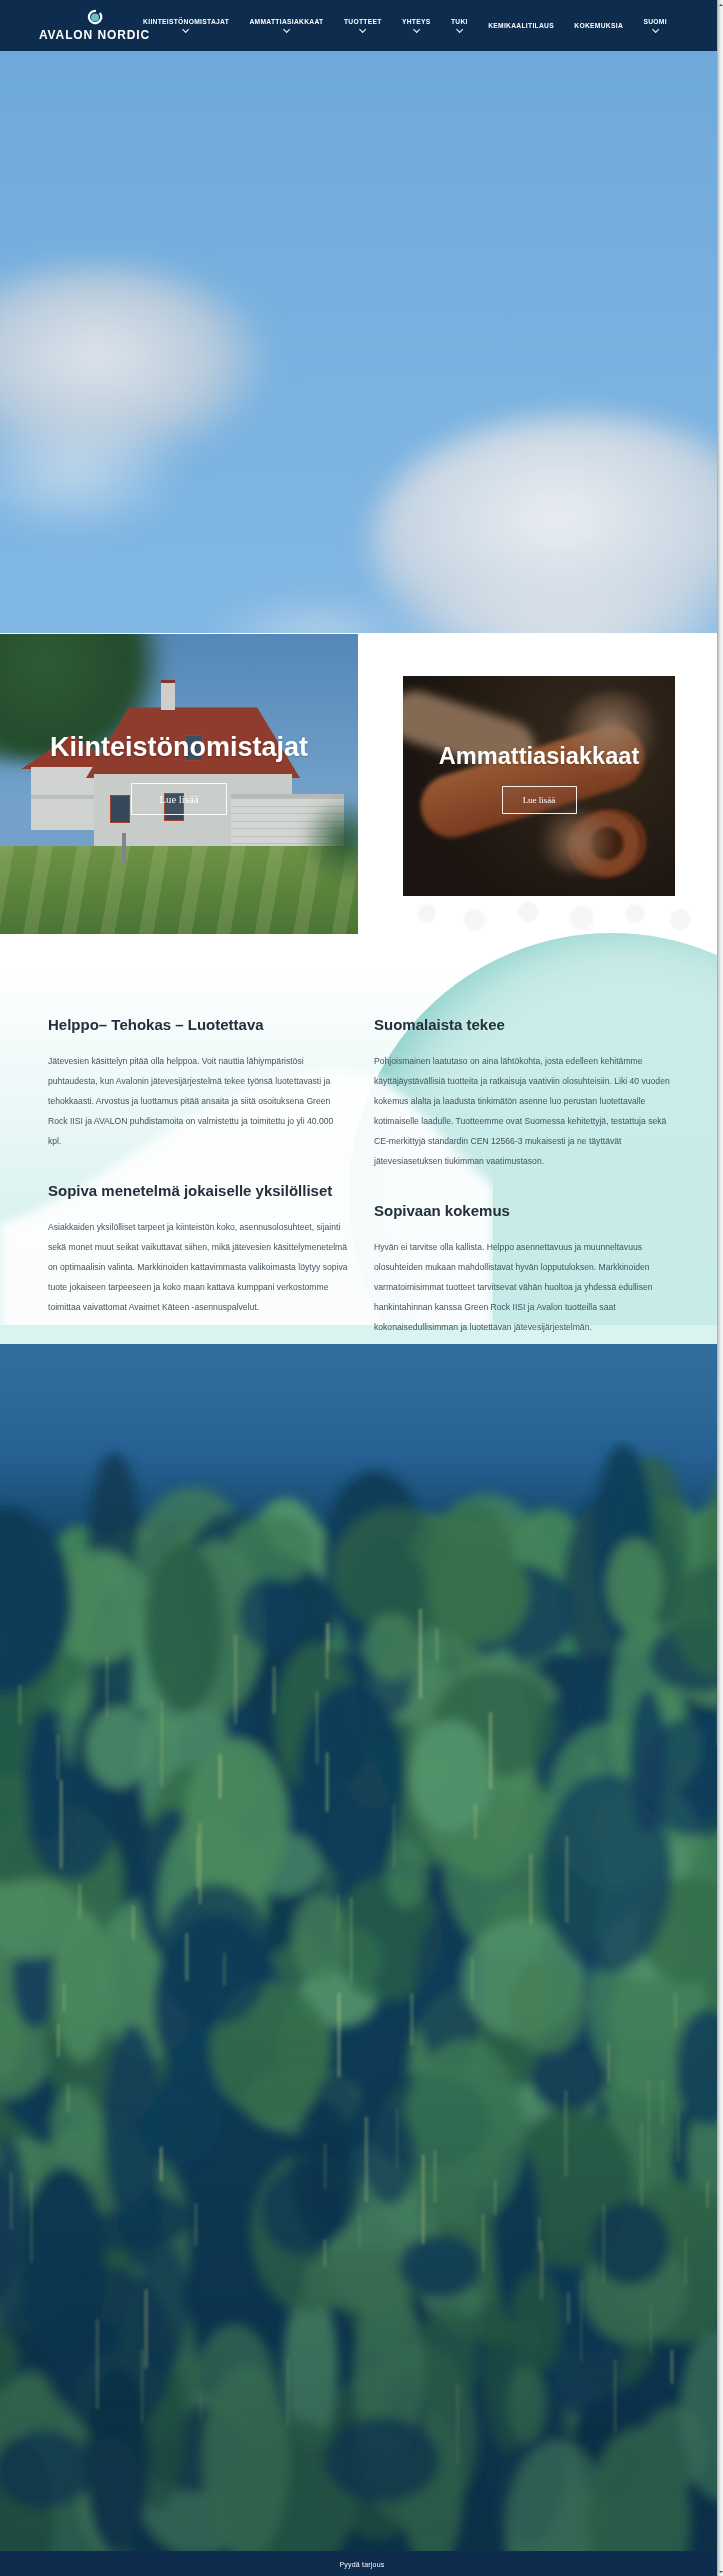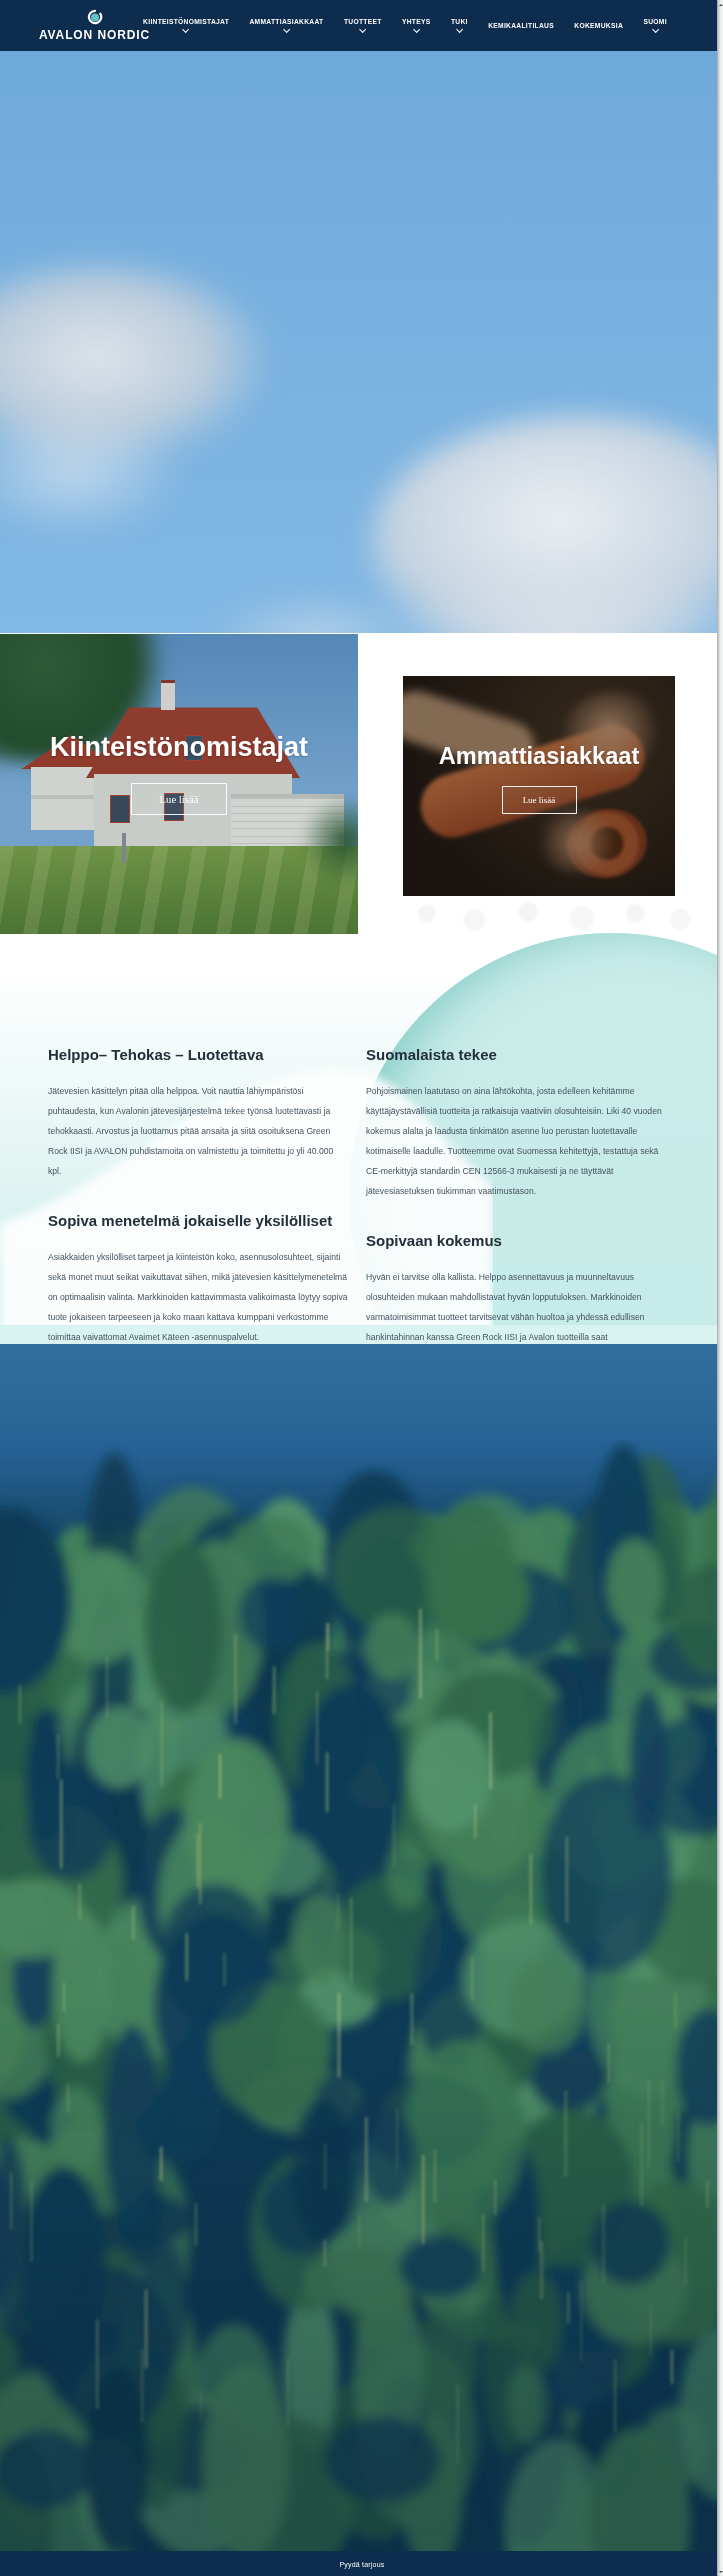--- a/index.html
+++ b/index.html
@@ -126,21 +126,21 @@
   .ghost-btn{
     margin-top:19.3px;border:0.5px solid rgba(255,255,255,.92);border-radius:1.1px;
     background:rgba(255,255,255,.04);color:#fff;cursor:pointer;
     font-family:Liberation Serif, serif;
   }
   .card-left .ghost-btn{width:96px;height:32px;font-size:10.7px;}
   .card-right .ghost-btn{width:75px;height:28px;font-size:9px;margin-top:16px;}
   
   .text-grid{
     position:absolute;left:48px;top:382px;width:627px;z-index:4;
-    display:grid;grid-template-columns:301px 301px;column-gap:17px;margin-top:30px;
+    display:grid;grid-template-columns:301px 301px;column-gap:25px;
   }
   .feature-block h3{
     font-size:15px;font-weight:700;color:#232f3a;margin:0 0 16px 0;line-height:20px;
   }
   .feature-block p{
     font-size:8.6px;color:#44525e;line-height:20px;margin:0 0 30px 0;
   }
   
   .forest{
     position:absolute;top:1344px;left:0;width:724px;height:1208px;overflow:hidden;

